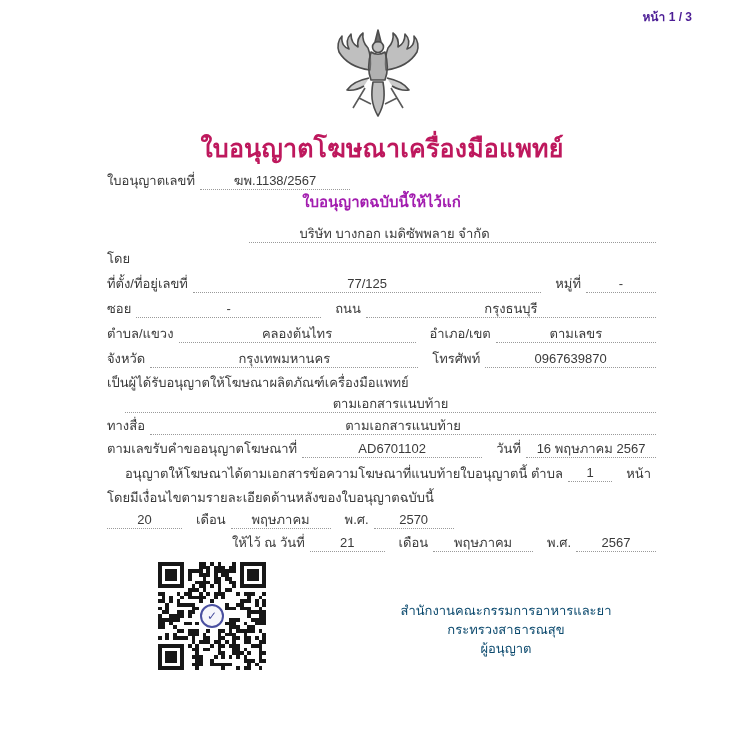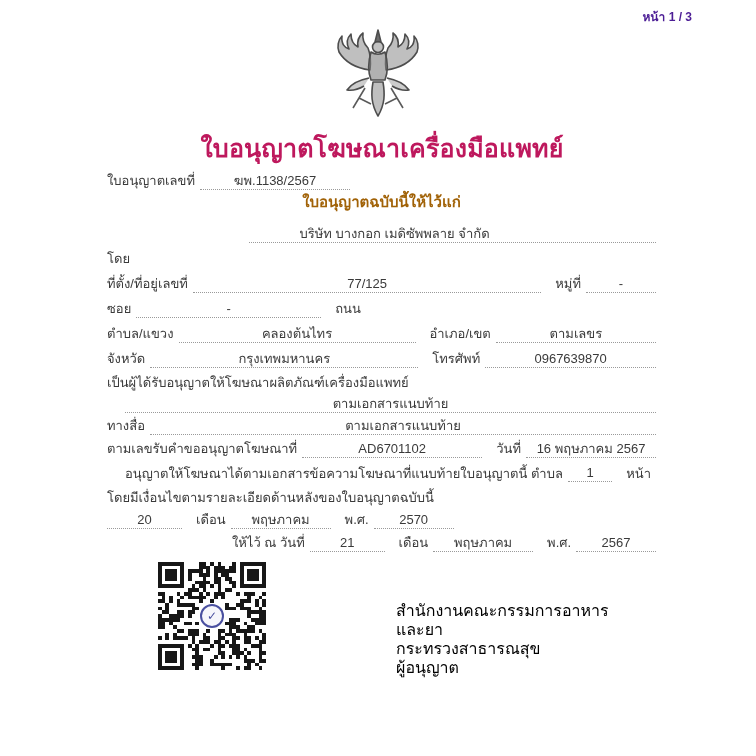--- a/index.html
+++ b/index.html
@@ -16,43 +16,43 @@
   .emblem-wrap svg{display:inline-block;}
   .doc-title{
     position:absolute;top:128px;left:4px;width:756px;text-align:center;
     font-size:25px;font-weight:bold;color:#be185d;letter-spacing:.2px;
   }
   .form{position:absolute;top:168px;left:0;width:756px;font-size:13px;}
   .row{
     display:flex;align-items:center;
     margin:0 100px 0 107px;height:25px;line-height:17px;
   }
-  .row.center-head{display:block;text-align:center;font-size:15px;font-weight:bold;height:28px;color:#a16207;}
+  .row.center-head{display:block;text-align:center;font-size:15px;font-weight:bold;height:28px;color:#a21caf;}
   .lbl{white-space:nowrap;padding-right:5px;}
   .lbl.mid{padding-left:14px;}
   .lbl-fixed{width:203px;white-space:nowrap;}
   .lbl-fixed.right{text-align:right;padding-right:5px;box-sizing:border-box;}
   .val{
     border-bottom:1px dotted #9a9a9a;text-align:center;white-space:nowrap;
     min-height:17px;box-sizing:border-box;
   }
   .grow{flex:1;}
   .plain{border-bottom:none;}
   .shift-left{position:relative;left:-58px;}
   .indent{margin-left:18px;}
   .qr{position:absolute;left:158px;top:562px;width:108px;height:108px;}
   .qr svg{width:108px;height:108px;shape-rendering:crispEdges;}
   .qr-logo{
     position:absolute;left:50%;top:50%;width:24px;height:24px;margin:-12px 0 0 -12px;
     border:2px solid #4a50a0;border-radius:50%;background:#f6f6fb;box-sizing:border-box;
     color:#4a50a0;font-size:12px;line-height:20px;text-align:center;font-weight:bold;
   }
   .signature{
-    position:absolute;left:396px;top:601px;width:220px;
-    font-size:16px;line-height:19px;color:#000000;
+    position:absolute;left:396px;top:601px;width:220px;text-align:center;
+    font-size:13px;line-height:19px;color:#0c4a6e;
   }
   .signature div{margin-bottom:0;}
 </style>
 </head>
 <body>
 
 <div class="page">
 
   <div class="page-indicator">หน้า 1 / 3</div>
 
@@ -104,20 +104,21 @@
       <span class="lbl">ที่ตั้ง/ที่อยู่เลขที่</span>
       <span class="val grow">77/125</span>
       <span class="lbl mid">หมู่ที่</span>
       <span class="val" style="width:70px">-</span>
     </div>
 
     <div class="row">
       <span class="lbl">ซอย</span>
       <span class="val" style="width:185px">-</span>
       <span class="lbl mid">ถนน</span>
+      <span class="val grow">กรุงธนบุรี</span>
     </div>
 
     <div class="row">
       <span class="lbl">ตำบล/แขวง</span>
       <span class="val" style="width:237px">คลองต้นไทร</span>
       <span class="lbl mid">อำเภอ/เขต</span>
       <span class="val grow">ตามเลขร</span>
     </div>
 
     <div class="row">

